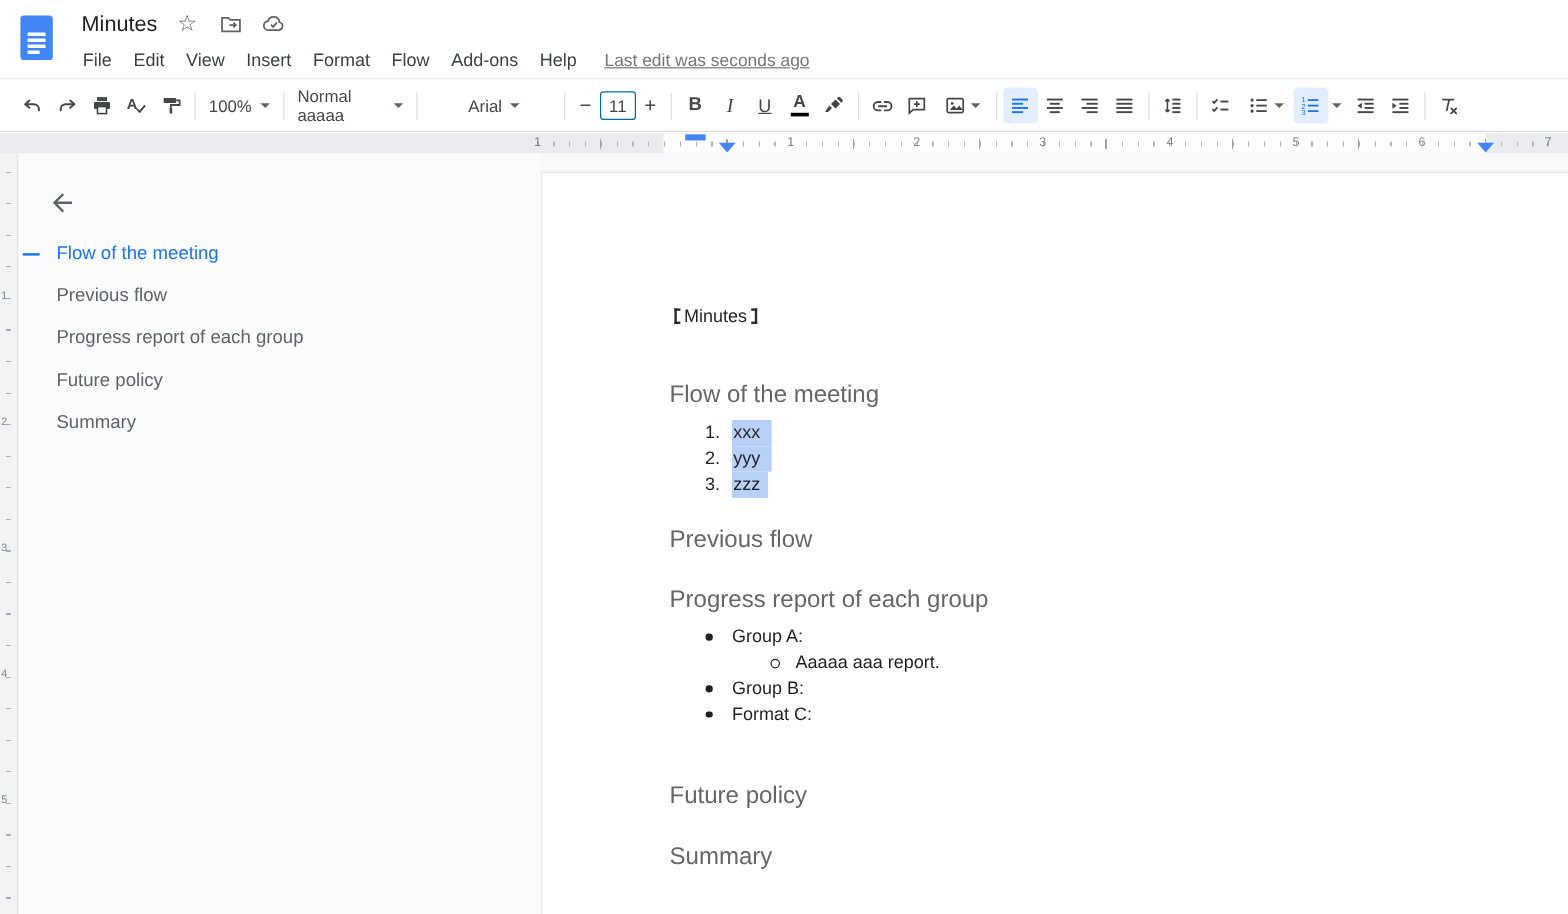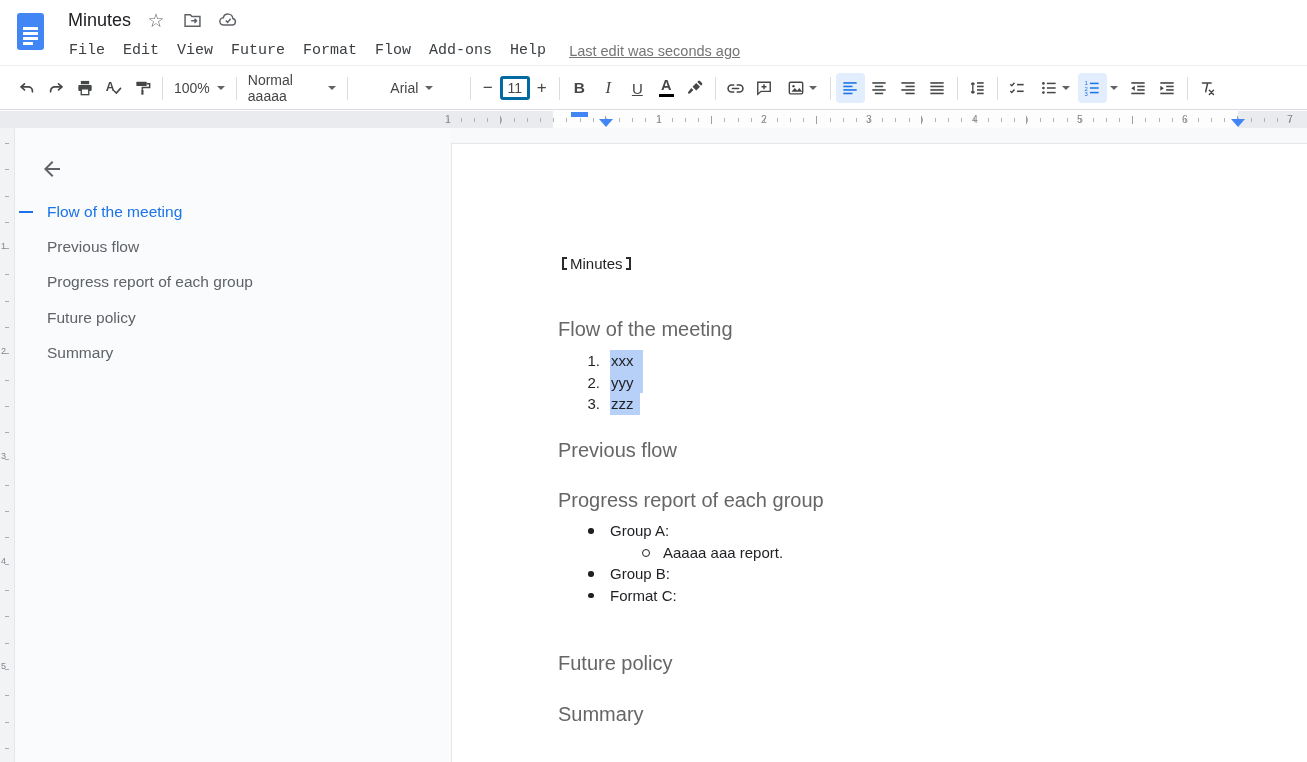--- a/index.html
+++ b/index.html
@@ -15,37 +15,37 @@
   .topbar { position:absolute; top:0; left:0; width:100%; height:66px; background:#fff; border-bottom:1px solid #eceef0; }
   .docs-logo { position:absolute; left:17px; top:13px; width:27px; height:37px; background:#4285f4; border-radius:3px; cursor:pointer; }
   .docs-logo .lines { position:absolute; left:6px; top:14px; width:15px; }
   .docs-logo .lines i { display:block; height:2.5px; background:#fff; margin-bottom:2.5px; border-radius:0.5px; }
   .docs-logo .lines i:last-child { width:10px; }
   .title-row { position:absolute; left:68px; top:8px; display:flex; align-items:center; gap:14px; }
   .doc-title { font-size:18px; color:#202124; line-height:24px; cursor:text; }
   .tb-ic { color:#5f6368; display:flex; align-items:center; justify-content:center; width:22px; height:22px; cursor:pointer; }
   .star-glyph { font-size:19px; line-height:19px; font-family:"DejaVu Sans",sans-serif; }
   .menu-row { position:absolute; left:69px; top:40px; display:flex; align-items:center; font-size:15px; color:#3c4043; }
-  .menu-item { padding:2px 9px; cursor:pointer; border-radius:3px;font-family:Liberation Mono, monospace; }
+  .menu-item { padding:2px 9px; cursor:pointer; border-radius:3px; }
   .menu-item:first-child { padding-left:0; }
   .last-edit { margin-left:14px; color:#757575; text-decoration:underline; font-size:14.5px; cursor:pointer; }
 
   
   .toolbar { position:absolute; top:67px; left:0; width:100%; height:43px; background:#fff; border-bottom:1px solid #d9dce0; display:flex; align-items:center; padding:0 12px; }
   .btn { height:30px; min-width:29px; display:flex; align-items:center; justify-content:center; border-radius:4px; color:#444746; cursor:pointer; }
   .btn.active { background:#e2edfd; color:#1a73e8; }
   .btn.wtext { font-size:14px; color:#444746; padding:0 6px; gap:7px; }
   .divider { width:1px; height:23px; background:#dadce0; margin:0 5px; flex:none; }
   .caret { width:0; height:0; border-left:4px solid transparent; border-right:4px solid transparent; border-top:4.5px solid #5f6368; display:inline-block; }
   .glyph-b { font-weight:bold; font-size:15.5px; }
   .glyph-i { font-style:italic; font-family:"Liberation Serif","DejaVu Serif",serif; font-size:16.5px; }
   .glyph-u { text-decoration:underline; font-size:15px; }
   .color-a { display:flex; flex-direction:column; align-items:center; line-height:13px; font-size:14.5px; font-weight:600; }
   .color-a .bar { width:15px; height:3.5px; background:#000; margin-top:1.5px; }
-  .fontsize-box { width:30px; height:24px; border:3px solid #0369a1; border-radius:3px; display:flex; align-items:center; justify-content:center; font-size:14px; color:#444746; cursor:text; }
+  .fontsize-box { width:30px; height:24px; border:1px solid #0369a1; border-radius:3px; display:flex; align-items:center; justify-content:center; font-size:14px; color:#444746; cursor:text; }
   .pm { font-size:17px; color:#444746; width:24px; text-align:center; cursor:pointer; }
   .splitbtn { display:flex; align-items:center; gap:3px; }
 
   
   .ruler { position:absolute; top:111px; left:0; width:100%; height:17px; background:#e9ebee; }
   .ruler-white { position:absolute; left:553px; width:685px; top:0; height:17px; background:#fdfdfe; }
   .ruler-minor { position:absolute; left:448px; right:4px; top:7px; height:4px;
      background:repeating-linear-gradient(to right,#b0b4ba 0 1px,transparent 1px 13.16px); }
   .ruler-half { position:absolute; left:500px; right:4px; top:5px; height:8px;
      background:repeating-linear-gradient(to right,#9aa0a6 0 1px,transparent 1px 105.3px); }
@@ -115,21 +115,21 @@
       <svg width="22" height="22" viewBox="0 0 24 24" fill="none" stroke="currentColor" stroke-width="1.6">
         <path d="M7.3 17.5h9.4a3.6 3.6 0 0 0 .6-7.1 5.3 5.3 0 0 0-10.4-.9 4 4 0 0 0 .4 8z"></path>
         <path d="M9.6 12.6l2 2 3.3-3.9"></path>
       </svg>
     </span>
   </div>
   <div class="menu-row">
     <span class="menu-item">File</span>
     <span class="menu-item">Edit</span>
     <span class="menu-item">View</span>
-    <span class="menu-item">Future</span>
+    <span class="menu-item">Insert</span>
     <span class="menu-item">Format</span>
     <span class="menu-item">Flow</span>
     <span class="menu-item">Add-ons</span>
     <span class="menu-item">Help</span>
     <span class="last-edit">Last edit was seconds ago</span>
   </div>
 </div>
 
 <div class="toolbar">
   <div class="btn">

